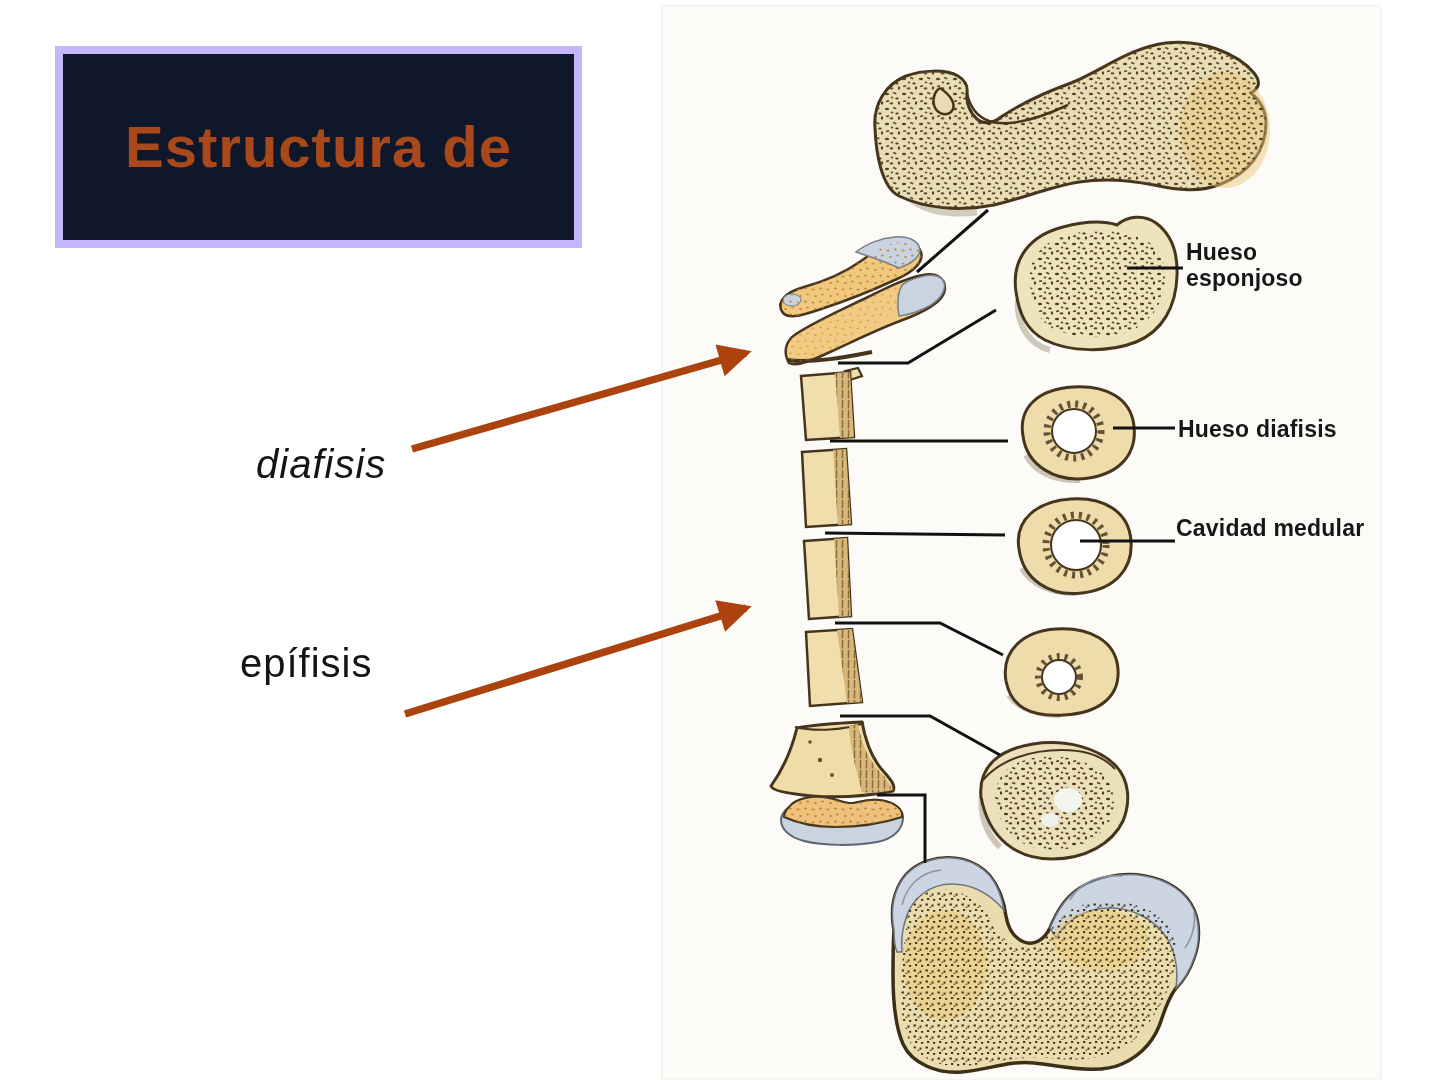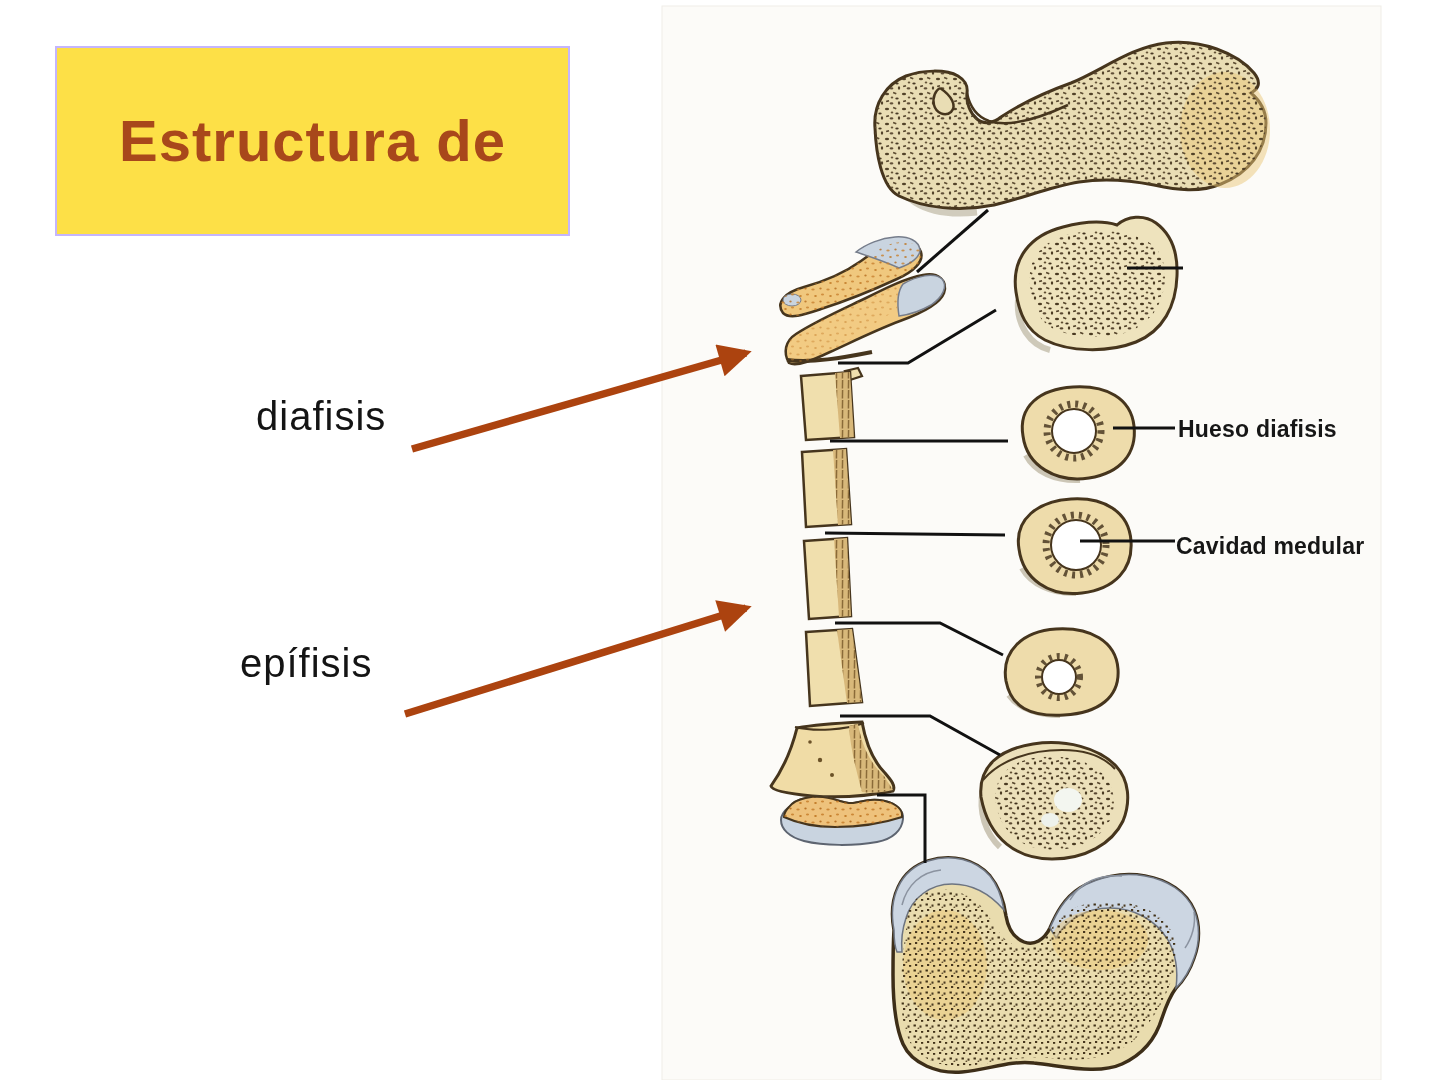--- a/index.html
+++ b/index.html
@@ -1,28 +1,28 @@
 <!DOCTYPE html>
 <html><head>
 <meta charset="utf-8">
 <style>
   html,body{margin:0;padding:0;background:#ffffff;}
   .slide{position:relative;width:1440px;height:1080px;background:#ffffff;overflow:hidden;
          font-family:"Liberation Sans", sans-serif;}
   .title-box{position:absolute;left:55px;top:46px;width:511px;height:186px;
-             border:2px solid #c4b5fd;background:#fde047;display:flex;align-items:center;justify-content:center;}
+             border:8px solid #c4b5fd;background:#0f172a;display:flex;align-items:center;justify-content:center;}
   .title-text{color:#a8481b;font-weight:700;font-size:58px;line-height:1.32;text-align:center;
               letter-spacing:1px;}
   .side-label{position:absolute;color:#141414;font-size:40px;letter-spacing:1px;}
-  .side-label.diaf{left:256px;top:394px;}
+  .side-label.diaf{left:256px;top:442px;font-style:italic;}
   .side-label.epif{left:240px;top:641px;}
   .anno{position:absolute;color:#161616;font-weight:700;font-size:23px;line-height:1.15;letter-spacing:0.2px;}
   .anno.esponjoso{left:1186px;top:239px;width:150px;}
   .anno.compacto{left:1178px;top:416px;white-space:nowrap;}
-  .anno.medular{left:1176px;top:533px;white-space:nowrap;}
+  .anno.medular{left:1176px;top:515px;white-space:nowrap;}
   svg.illus{position:absolute;left:0;top:0;}
 </style>
 </head>
 <body>
 
 <div class="slide">
 
   <svg class="illus" width="1440" height="1080" viewBox="0 0 1440 1080">
     <defs>
       <pattern id="pSpk" width="17" height="15" patternUnits="userSpaceOnUse">
@@ -256,16 +256,17 @@
 
   <div class="title-box">
     <div class="title-text">
       <div>Estructura de</div>
     </div>
   </div>
 
   <div class="side-label diaf">diafisis</div>
   <div class="side-label epif">epífisis</div>
 
+  <div class="anno esponjoso">Hueso esponjoso</div>
   <div class="anno compacto">Hueso diafisis</div>
   <div class="anno medular">Cavidad medular</div>
 
 </div>
 
 </body></html>

